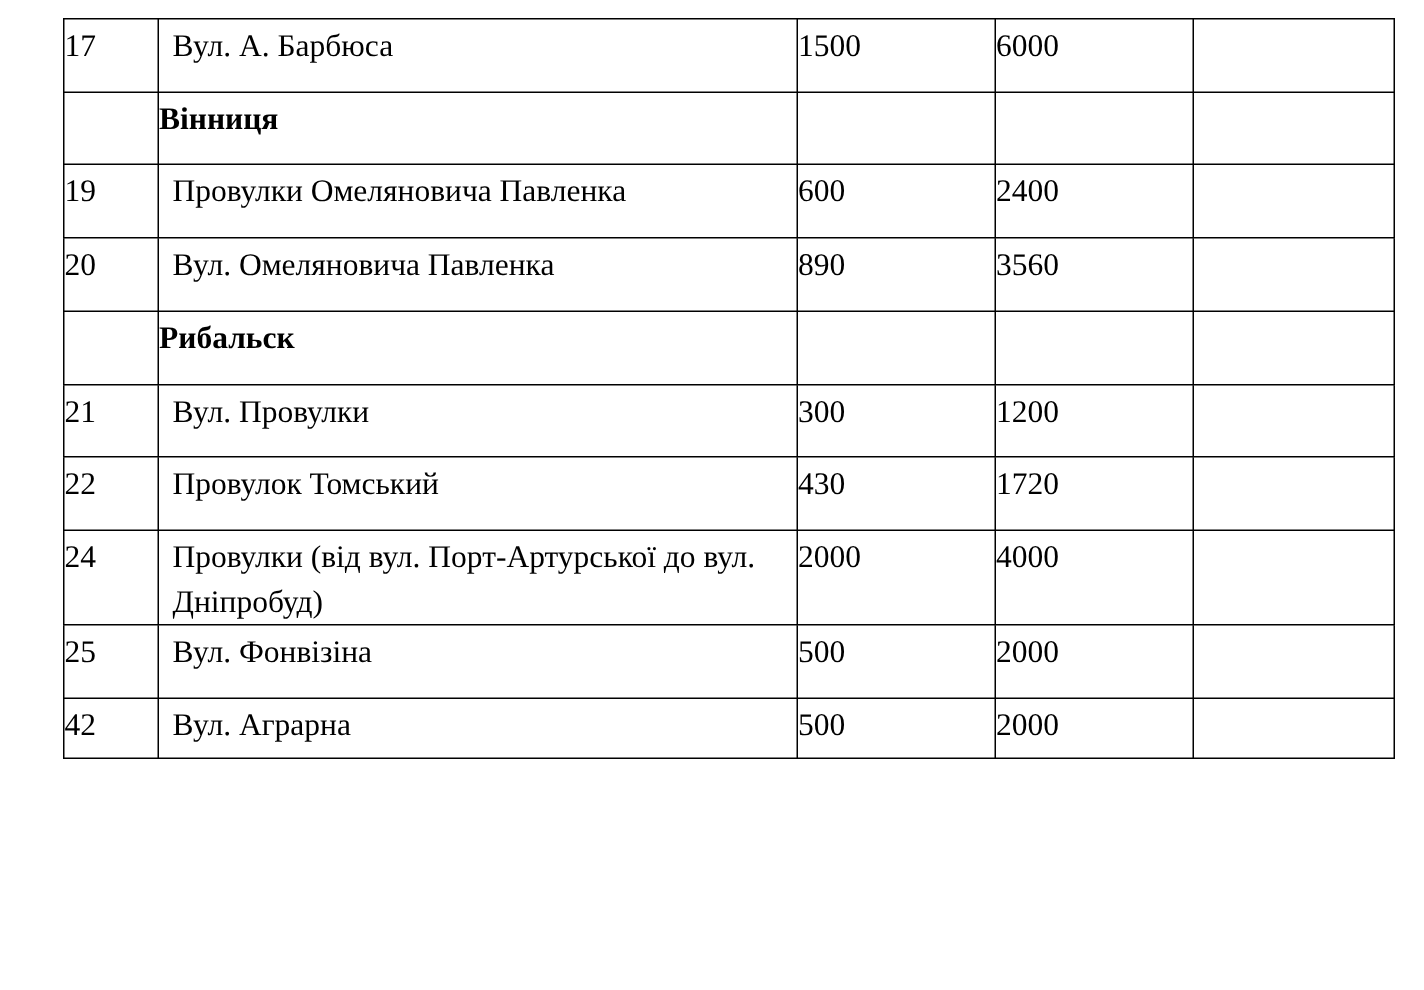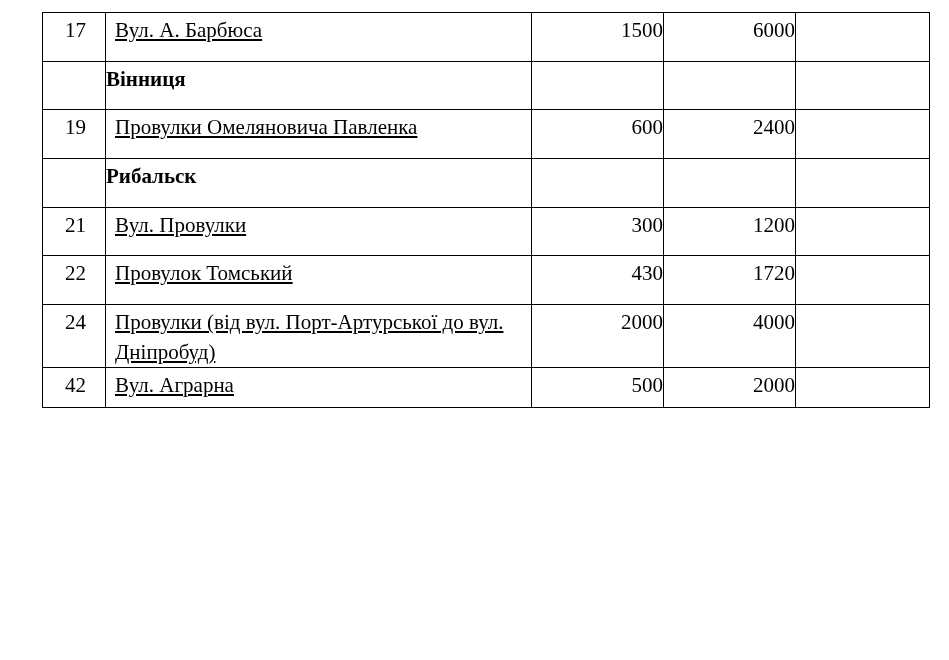--- a/index.html
+++ b/index.html
@@ -1,22 +1,22 @@
 <!DOCTYPE html>
 <html><head>
 <meta charset="utf-8">
 <style>
   html, body { margin:0; padding:0; background:#ffffff; }
   body { width:949px; height:660px; overflow:hidden; position:relative;
          font-family:"Liberation Serif", "DejaVu Serif", serif; color:#000; }
   table { position:absolute; left:42px; top:12px; border-collapse:collapse; table-layout:fixed; width:887px; }
   td { border:1.5px solid #000; vertical-align:top; font-size:21px; line-height:30px; padding:2px 0 0 0; box-sizing:border-box; }
-  td.num { padding-left:22px; }
-  td.name { padding-left:9px; padding-right:18px;text-decoration:underline; }
-  td.val { text-align:right; }
+  td.num { padding-left:0; }
+  td.name { padding-left:9px; padding-right:18px; }
+  td.val { text-align:left; }
   td.section { text-align:left; font-weight:bold; padding-right:0; }
   .h49 { height:49px; }
   .h48 { height:48px; }
   .h60 { height:60px; }
   .h40 { height:40px; }
 </style>
 </head>
 <body>
 
 <table>
@@ -43,20 +43,27 @@
       <td></td>
     </tr>
     <tr class="h49">
       <td class="num">19</td>
       <td class="name">Провулки  Омеляновича Павленка</td>
       <td class="val">600</td>
       <td class="val">2400</td>
       <td></td>
     </tr>
     <tr class="h49">
+      <td class="num">20</td>
+      <td class="name">Вул. Омеляновича Павленка</td>
+      <td class="val">890</td>
+      <td class="val">3560</td>
+      <td></td>
+    </tr>
+    <tr class="h49">
       <td></td>
       <td class="section">Рибальск</td>
       <td></td>
       <td></td>
       <td></td>
     </tr>
     <tr class="h48">
       <td class="num">21</td>
       <td class="name">Вул. Провулки</td>
       <td class="val">300</td>
@@ -70,20 +77,27 @@
       <td class="val">1720</td>
       <td></td>
     </tr>
     <tr class="h60">
       <td class="num">24</td>
       <td class="name">Провулки (від вул. Порт-Артурської до вул. Дніпробуд)</td>
       <td class="val">2000</td>
       <td class="val">4000</td>
       <td></td>
     </tr>
+    <tr class="h49">
+      <td class="num">25</td>
+      <td class="name">Вул. Фонвізіна</td>
+      <td class="val">500</td>
+      <td class="val">2000</td>
+      <td></td>
+    </tr>
     <tr class="h40">
       <td class="num">42</td>
       <td class="name">Вул. Аграрна</td>
       <td class="val">500</td>
       <td class="val">2000</td>
       <td></td>
     </tr>
   </tbody>
 </table>
 

